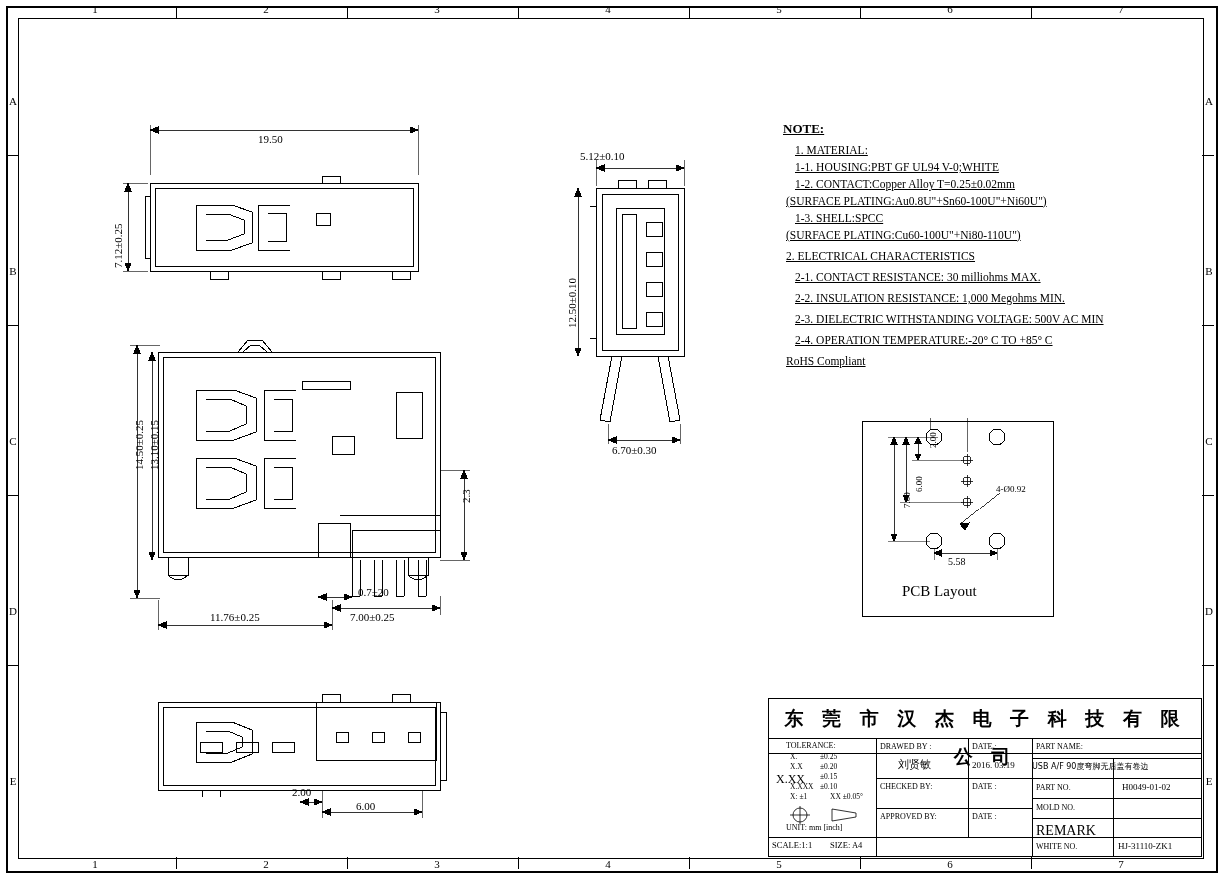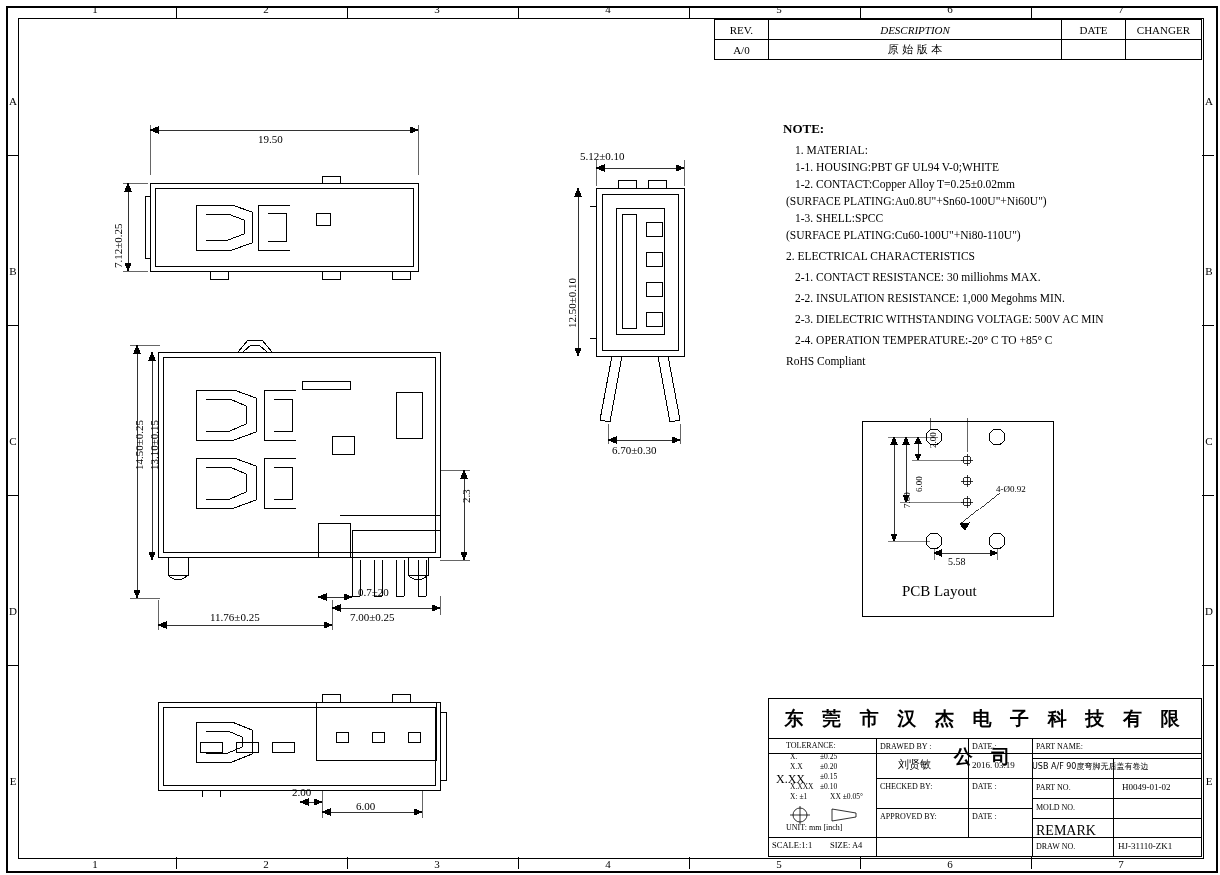--- a/index.html
+++ b/index.html
@@ -10,21 +10,21 @@
   .txt{position:absolute;white-space:nowrap;font-family:"Liberation Serif", serif;}
   
   #outer{left:6px;top:6px;width:1208px;height:863px;border:2px solid #000;}
   #inner{left:18px;top:18px;width:1184px;height:839px;border:1px solid #000;}
   .tickH{position:absolute;width:1px;background:#000;}
   .tickV{position:absolute;height:1px;background:#000;}
   .colnum{position:absolute;font-size:11px;text-align:center;width:14px;}
   .rownum{position:absolute;font-size:11px;text-align:center;width:12px;}
   table.rev{position:absolute;border-collapse:collapse;font-size:11px;}
   table.rev td{border:1px solid #000;height:17px;text-align:center;font-family:"Liberation Serif", serif;}
-  .note{position:absolute;font-size:11.5px;line-height:17px;font-family:"Liberation Serif", serif;}
+  .note{position:absolute;font-size:11.5px;line-height:17px;font-family:"Liberation Serif", serif;text-decoration:underline;}
   .dim{font-size:11px;font-family:"Liberation Serif", serif;}
   svg{position:absolute;left:0;top:0;overflow:visible;}
   .tb{position:absolute;border:1px solid #000;box-sizing:border-box;}
   #company{position:absolute;left:768px;top:698px;width:434px;height:56px;border:1px solid #000;box-sizing:border-box;}
   #company span{display:block;text-align:center;font-size:19px;font-weight:bold;letter-spacing:6px;line-height:38px;font-family:"DejaVu Sans", sans-serif;}
   .pcbbox{position:absolute;left:862px;top:421px;width:192px;height:196px;border:1px solid #000;box-sizing:border-box;}
   .pcblabel{position:absolute;font-size:14px;font-family:"Liberation Serif", serif;}
 </style>
 </head>
 <body>
@@ -76,36 +76,20 @@
   <div class="rownum" style="left:7px;top:265px;">B</div>
   <div class="rownum" style="left:7px;top:435px;">C</div>
   <div class="rownum" style="left:7px;top:605px;">D</div>
   <div class="rownum" style="left:7px;top:775px;">E</div>
   <div class="rownum" style="left:1203px;top:95px;">A</div>
   <div class="rownum" style="left:1203px;top:265px;">B</div>
   <div class="rownum" style="left:1203px;top:435px;">C</div>
   <div class="rownum" style="left:1203px;top:605px;">D</div>
   <div class="rownum" style="left:1203px;top:775px;">E</div>
 
-  <table class="rev" style="left:714px;top:19px;width:488px;">
-    <tbody>
-        <tr>
-      <td style="width:52px;">REV.</td>
-      <td style="width:300px;font-style:italic;">DESCRIPTION</td>
-      <td style="width:62px;">DATE</td>
-      <td style="width:74px;">CHANGER</td>
-    </tr>
-    <tr>
-      <td>A/0</td>
-      <td style="font-family:'DejaVu Sans',sans-serif;font-size:11px;">原 始 版 本</td>
-      <td></td>
-      <td></td>
-    </tr>
-  </tbody>
-    </table>
 
   <div class="note" style="left:783px;top:120px;font-size:13px;font-weight:bold;">NOTE:</div>
   <div class="note" style="left:795px;top:142px;">1. MATERIAL:</div>
   <div class="note" style="left:795px;top:159px;">1-1. HOUSING:PBT GF UL94 V-0;WHITE</div>
   <div class="note" style="left:795px;top:176px;">1-2. CONTACT:Copper Alloy T=0.25±0.02mm</div>
   <div class="note" style="left:786px;top:193px;">(SURFACE PLATING:Au0.8U"+Sn60-100U"+Ni60U")</div>
   <div class="note" style="left:795px;top:210px;">1-3. SHELL:SPCC</div>
   <div class="note" style="left:786px;top:227px;">(SURFACE PLATING:Cu60-100U"+Ni80-110U")</div>
   <div class="note" style="left:786px;top:248px;">2. ELECTRICAL CHARACTERISTICS</div>
   <div class="note" style="left:795px;top:269px;">2-1. CONTACT RESISTANCE: 30 milliohms  MAX.</div>
@@ -415,16 +399,16 @@
   <div class="txt" style="left:972px;top:812px;font-size:8px;">DATE :</div>
 
   <div class="txt" style="left:1036px;top:742px;font-size:8px;">PART NAME:</div>
   <div class="txt" style="left:1032px;top:761px;font-size:8px;font-family:'DejaVu Sans',sans-serif;">USB A/F 90度弯脚无后盖有卷边</div>
   <div class="txt" style="left:1036px;top:783px;font-size:8px;">PART  NO.</div>
   <div class="txt" style="left:1122px;top:782px;font-size:9px;">H0049-01-02</div>
   <div class="txt" style="left:1036px;top:803px;font-size:8px;">MOLD  NO.</div>
   <div class="txt" style="left:1122px;top:802px;font-size:9px;"></div>
   <div class="txt" style="left:1036px;top:823px;font-size:14px;">REMARK</div>
   <div class="txt" style="left:1122px;top:822px;font-size:9px;"></div>
-  <div class="txt" style="left:1036px;top:842px;font-size:8px;">DRAW  NO.</div>
+  <div class="txt" style="left:1036px;top:842px;font-size:8px;">WHITE  NO.</div>
   <div class="txt" style="left:1118px;top:841px;font-size:9px;">HJ-31110-ZK1</div>
 
 </div>
 
 </body></html>

